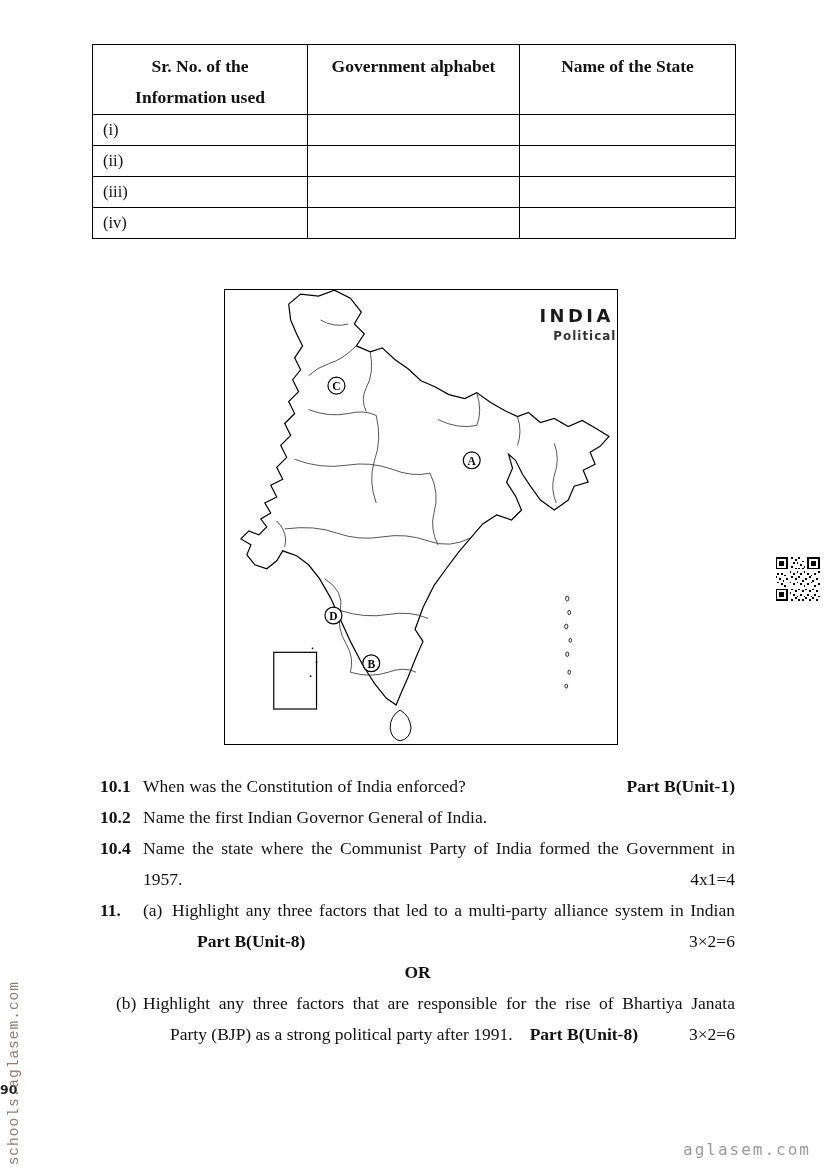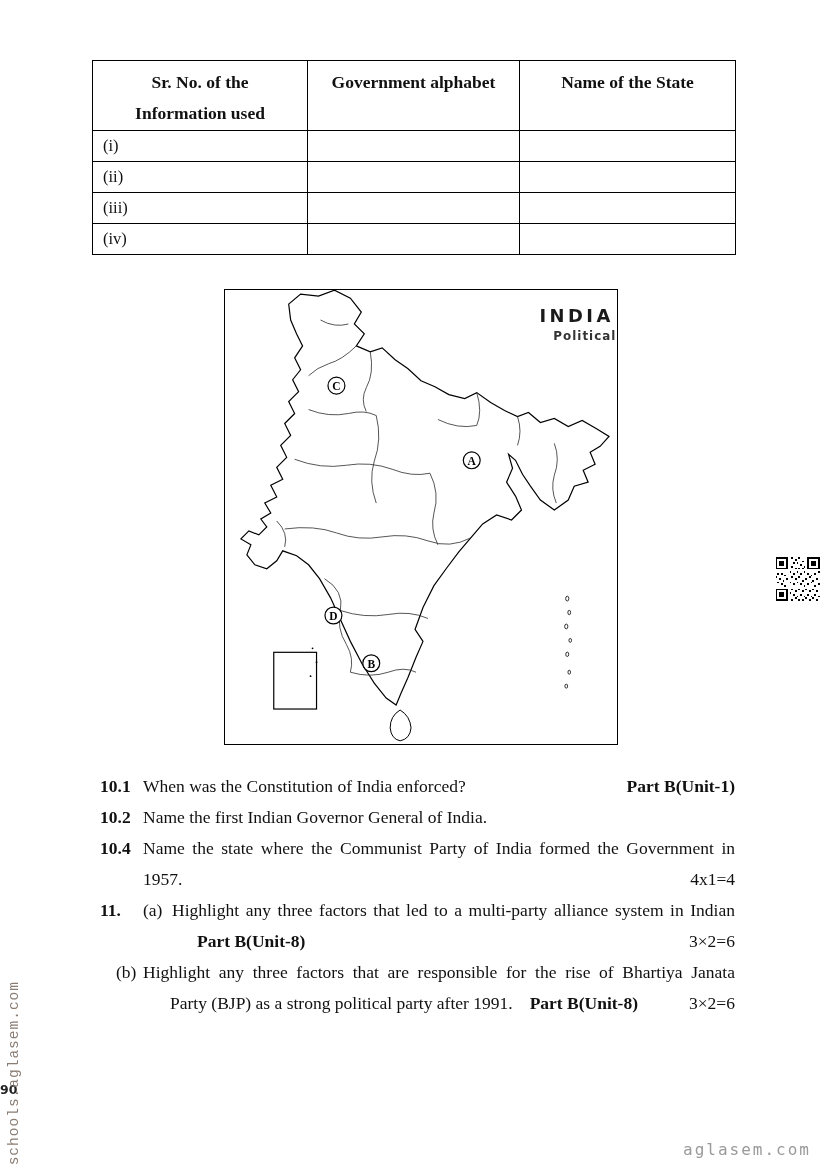--- a/index.html
+++ b/index.html
@@ -1,20 +1,20 @@
 <!DOCTYPE html>
 <html><head>
 <meta charset="utf-8">
 <style>
   html,body{margin:0;padding:0;background:#fff;}
   #page{position:relative;width:827px;height:1169px;background:#fff;overflow:hidden;
         font-family:"Liberation Serif",serif;color:#111;}
 
   
-  .info-table{position:absolute;left:92px;top:60px;border-collapse:collapse;table-layout:fixed;}
+  .info-table{position:absolute;left:92px;top:44px;border-collapse:collapse;table-layout:fixed;}
   .info-table th,.info-table td{border:1.5px solid #000;box-sizing:border-box;}
   .info-table th{font-size:17.5px;font-weight:bold;text-align:center;vertical-align:top;
                  padding-top:6px;line-height:31px;height:62px;}
   .info-table td{height:31px;font-size:16.5px;padding:0 0 0 10px;vertical-align:middle;}
 
   
   .map-box{position:absolute;left:224px;top:289px;width:394px;height:456px;
            border:1.5px solid #000;box-sizing:border-box;background:#fff;font-weight:bold;}
   .map-box svg{display:block;width:100%;height:100%;}
 
@@ -224,20 +224,23 @@
       <span class="qnum">11.</span>
       <span class="sub">(a)</span>
       <span class="justify">Highlight any three factors that led to a multi-party alliance system in Indian</span>
     </div>
     <div class="qline">
       <span class="indent70"></span>
       <span class="part gap27">Part B(Unit-8)</span>
       <span class="right">3×2=6</span>
     </div>
 
+    <div class="qline center">
+      <span class="part">OR</span>
+    </div>
 
     <div class="qline">
       <span class="indent16"></span>
       <span class="sub-b">(b)</span>
       <span class="justify">Highlight any three factors that are responsible for the rise of Bhartiya Janata</span>
     </div>
     <div class="qline">
       <span class="indent70"></span>
       <span>Party (BJP) as a strong political party after 1991.</span>
       <span class="part gap17">Part B(Unit-8)</span>

